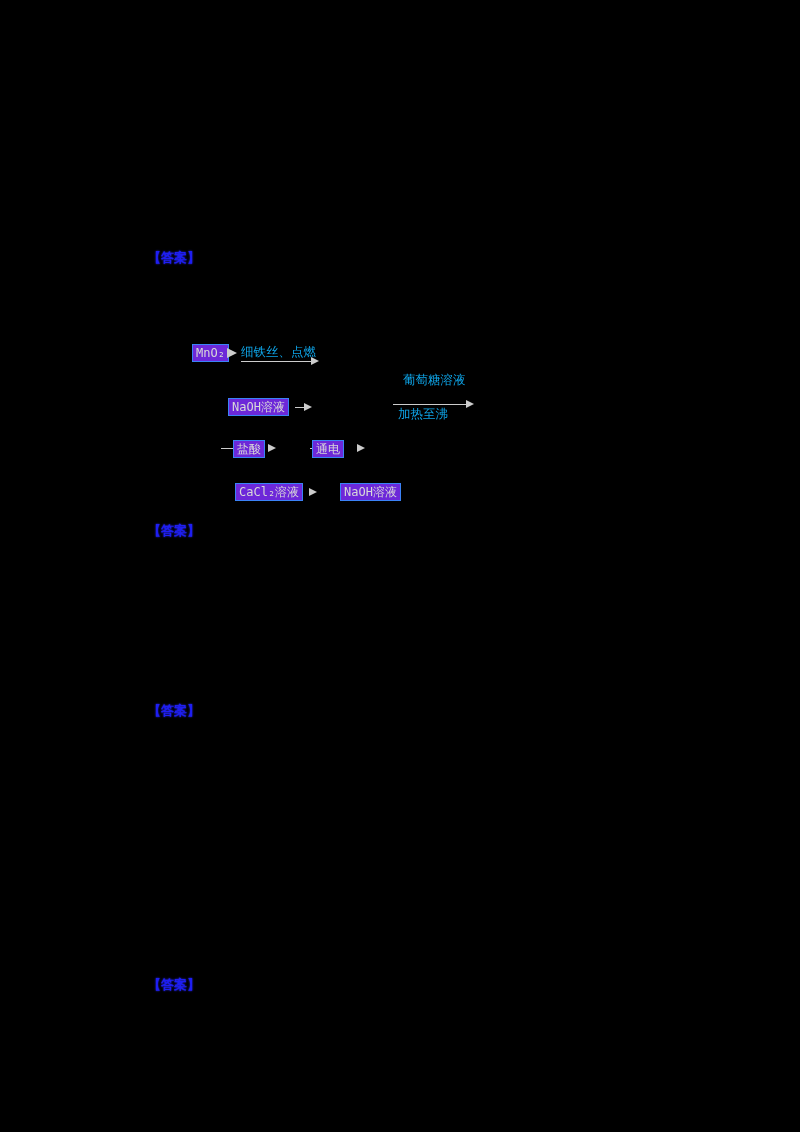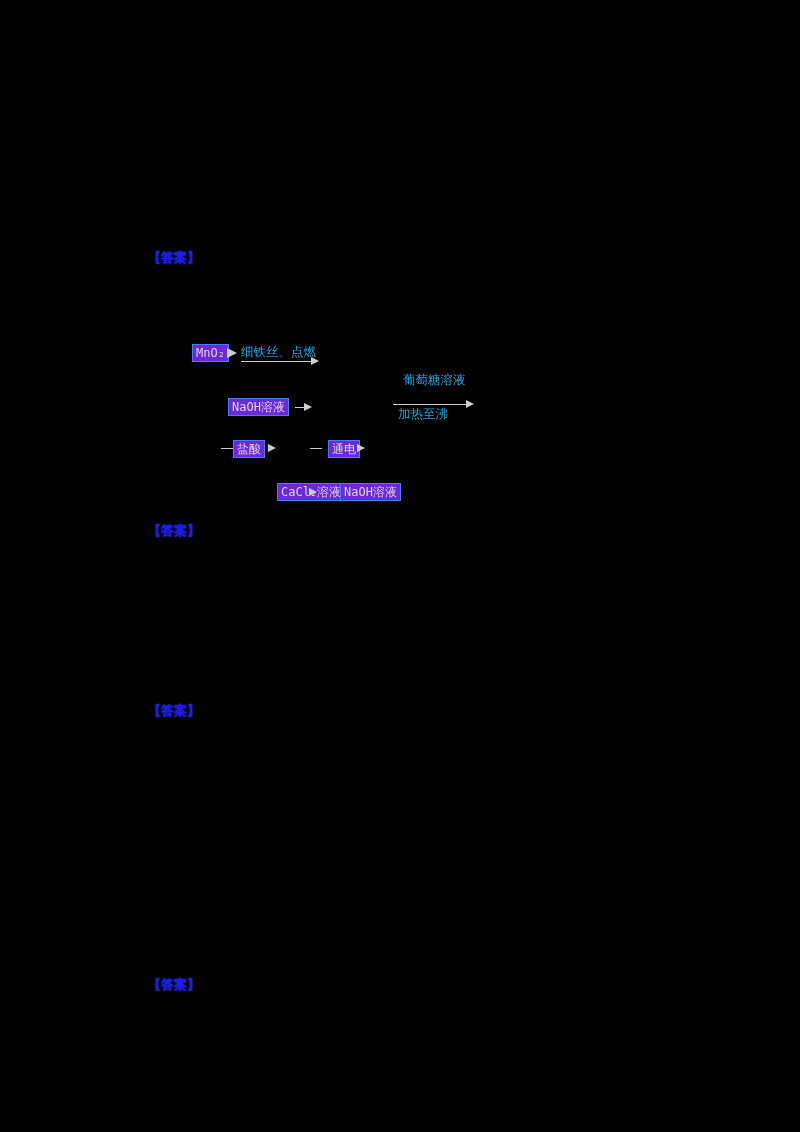--- a/index.html
+++ b/index.html
@@ -84,20 +84,20 @@
   <div class="dlabel" style="left:403px; top:374px;">葡萄糖溶液</div>
   <div class="hline" style="left:393px; top:404px; width:73px;"></div>
   <div class="arrowhead" style="left:466px; top:400px;"></div>
   <div class="dlabel" style="left:398px; top:408px;">加热至沸</div>
 
   <div class="hline" style="left:221px; top:448px; width:12px;"></div>
   <div class="dbox" style="left:233px; top:440px;">盐酸</div>
   <div class="arrowhead" style="left:268px; top:444px;"></div>
 
   <div class="hline" style="left:310px; top:448px; width:12px;"></div>
-  <div class="dbox" style="left:328px; top:440px;">通电</div>
+  <div class="dbox" style="left:312px; top:440px;">通电</div>
   <div class="arrowhead" style="left:357px; top:444px;"></div>
 
-  <div class="dbox" style="left:235px; top:483px;margin-left:42px;">CaCl₂溶液</div>
+  <div class="dbox" style="left:235px; top:483px;">CaCl₂溶液</div>
   <div class="arrowhead" style="left:309px; top:488px;"></div>
   <div class="dbox" style="left:340px; top:483px;">NaOH溶液</div>
 
 </div>
 
 </body></html>

